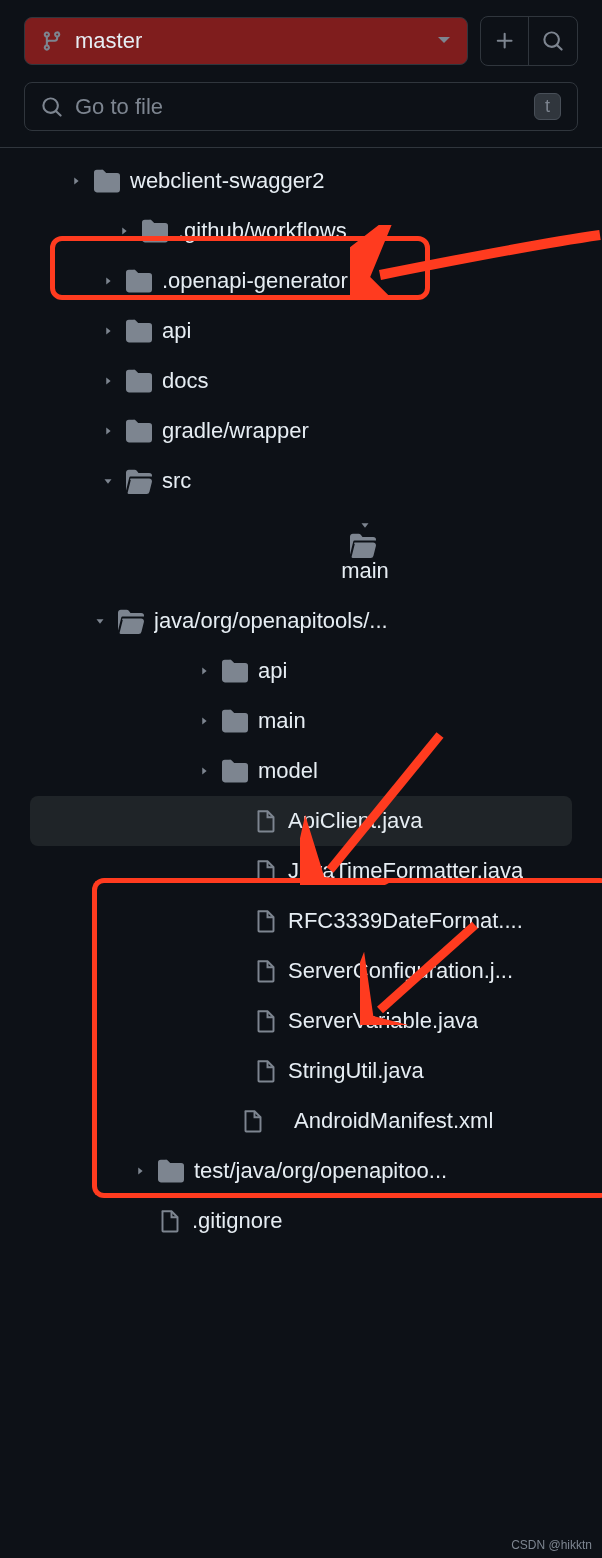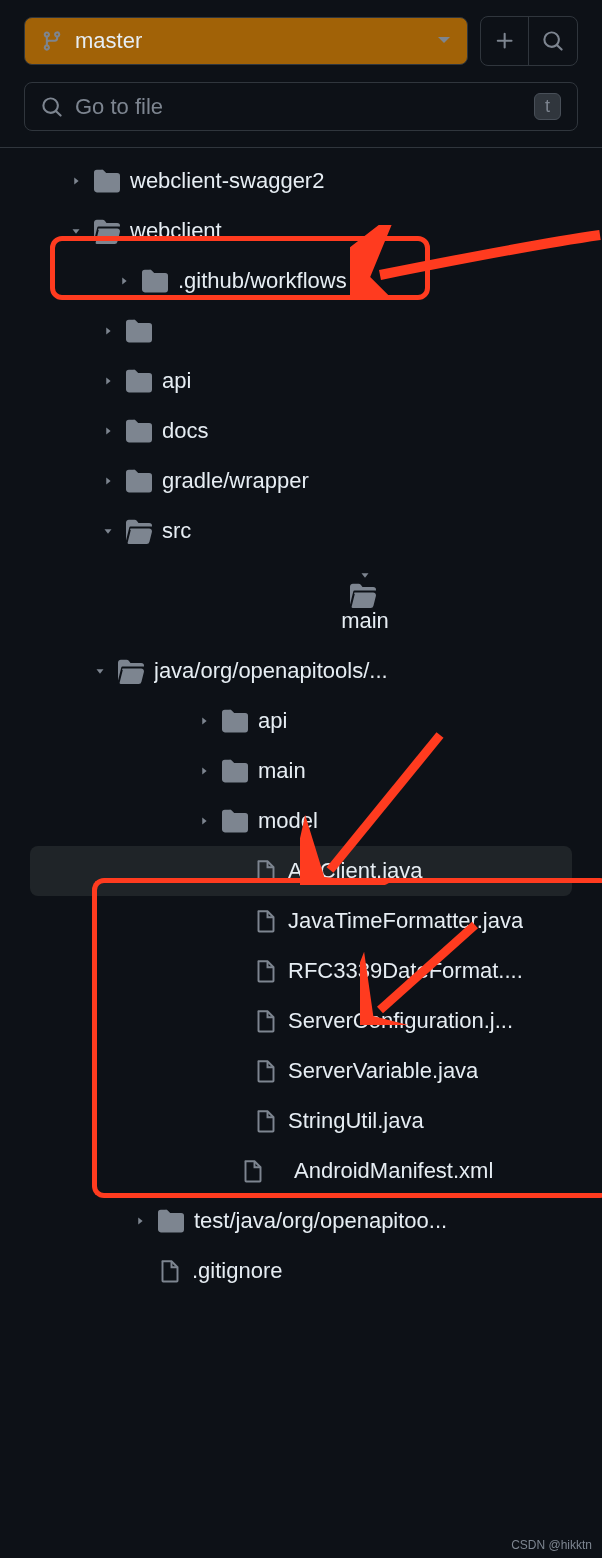--- a/index.html
+++ b/index.html
@@ -16,21 +16,21 @@
       padding: 16px 24px;
       display: flex;
       gap: 12px;
       align-items: center;
     }
     .branch-selector {
       flex: 1;
       display: flex;
       align-items: center;
       padding: 10px 16px;
-      background: #a16207;
+      background: #7f1d1d;
       border: 1px solid #30363d;
       border-radius: 8px;
       cursor: pointer;
     }
     .branch-selector .branch-icon {
       margin-right: 12px;
       color: #7d8590;
     }
     .branch-selector .branch-name {
       flex: 1;
@@ -216,33 +216,20 @@
           <path d="M6 4l5 4-5 4V4z"></path>
         </svg>
       </span>
       <span class="folder-icon">
         <svg width="26" height="26" viewBox="0 0 16 16" fill="currentColor">
           <path d="M1.75 1A1.75 1.75 0 0 0 0 2.75v10.5C0 14.216.784 15 1.75 15h12.5A1.75 1.75 0 0 0 16 13.25v-8.5A1.75 1.75 0 0 0 14.25 3H7.5L6 1.5A1.75 1.75 0 0 0 4.75 1h-3Z"></path>
         </svg>
       </span>
       <span class="item-label">webclient-swagger2</span>
     </div>
-    <div class="tree-item" style="padding-left: 64px;">
-      <span class="chevron">
-        <svg width="14" height="14" viewBox="0 0 16 16" fill="currentColor">
-          <path d="M4 6l4 5 4-5H4z"></path>
-        </svg>
-      </span>
-      <span class="folder-icon">
-        <svg width="26" height="26" viewBox="0 0 16 16" fill="currentColor">
-          <path d="M.513 1.513A1.75 1.75 0 0 1 1.75 1h3.5c.55 0 1.07.26 1.4.7l.9 1.2a.25.25 0 0 0 .2.1h6.5A1.75 1.75 0 0 1 16 4.75v.5H2.75a.75.75 0 0 0-.728.568L.03 13.8A1.75 1.75 0 0 1 0 13.25V2.75c0-.464.184-.909.513-1.237ZM2.938 6.5h11.312c1.127 0 1.954 1.058 1.682 2.147l-1.5 6A1.75 1.75 0 0 1 12.75 16H1.75a.75.75 0 0 1-.728-.932l1.916-7.66A.25.25 0 0 1 2.938 6.5Z"></path>
-        </svg>
-      </span>
-      <span class="item-label">webclient</span>
-    </div>
     <div class="tree-item" style="padding-left: 112px;">
       <span class="chevron">
         <svg width="14" height="14" viewBox="0 0 16 16" fill="currentColor">
           <path d="M6 4l5 4-5 4V4z"></path>
         </svg>
       </span>
       <span class="folder-icon">
         <svg width="26" height="26" viewBox="0 0 16 16" fill="currentColor">
           <path d="M1.75 1A1.75 1.75 0 0 0 0 2.75v10.5C0 14.216.784 15 1.75 15h12.5A1.75 1.75 0 0 0 16 13.25v-8.5A1.75 1.75 0 0 0 14.25 3H7.5L6 1.5A1.75 1.75 0 0 0 4.75 1h-3Z"></path>
         </svg>
@@ -253,20 +240,21 @@
       <span class="chevron">
         <svg width="14" height="14" viewBox="0 0 16 16" fill="currentColor">
           <path d="M6 4l5 4-5 4V4z"></path>
         </svg>
       </span>
       <span class="folder-icon">
         <svg width="26" height="26" viewBox="0 0 16 16" fill="currentColor">
           <path d="M1.75 1A1.75 1.75 0 0 0 0 2.75v10.5C0 14.216.784 15 1.75 15h12.5A1.75 1.75 0 0 0 16 13.25v-8.5A1.75 1.75 0 0 0 14.25 3H7.5L6 1.5A1.75 1.75 0 0 0 4.75 1h-3Z"></path>
         </svg>
       </span>
+      <span class="item-label">.openapi-generator</span>
     </div>
     <div class="tree-item" style="padding-left: 96px;">
       <span class="chevron">
         <svg width="14" height="14" viewBox="0 0 16 16" fill="currentColor">
           <path d="M6 4l5 4-5 4V4z"></path>
         </svg>
       </span>
       <span class="folder-icon">
         <svg width="26" height="26" viewBox="0 0 16 16" fill="currentColor">
           <path d="M1.75 1A1.75 1.75 0 0 0 0 2.75v10.5C0 14.216.784 15 1.75 15h12.5A1.75 1.75 0 0 0 16 13.25v-8.5A1.75 1.75 0 0 0 14.25 3H7.5L6 1.5A1.75 1.75 0 0 0 4.75 1h-3Z"></path>

